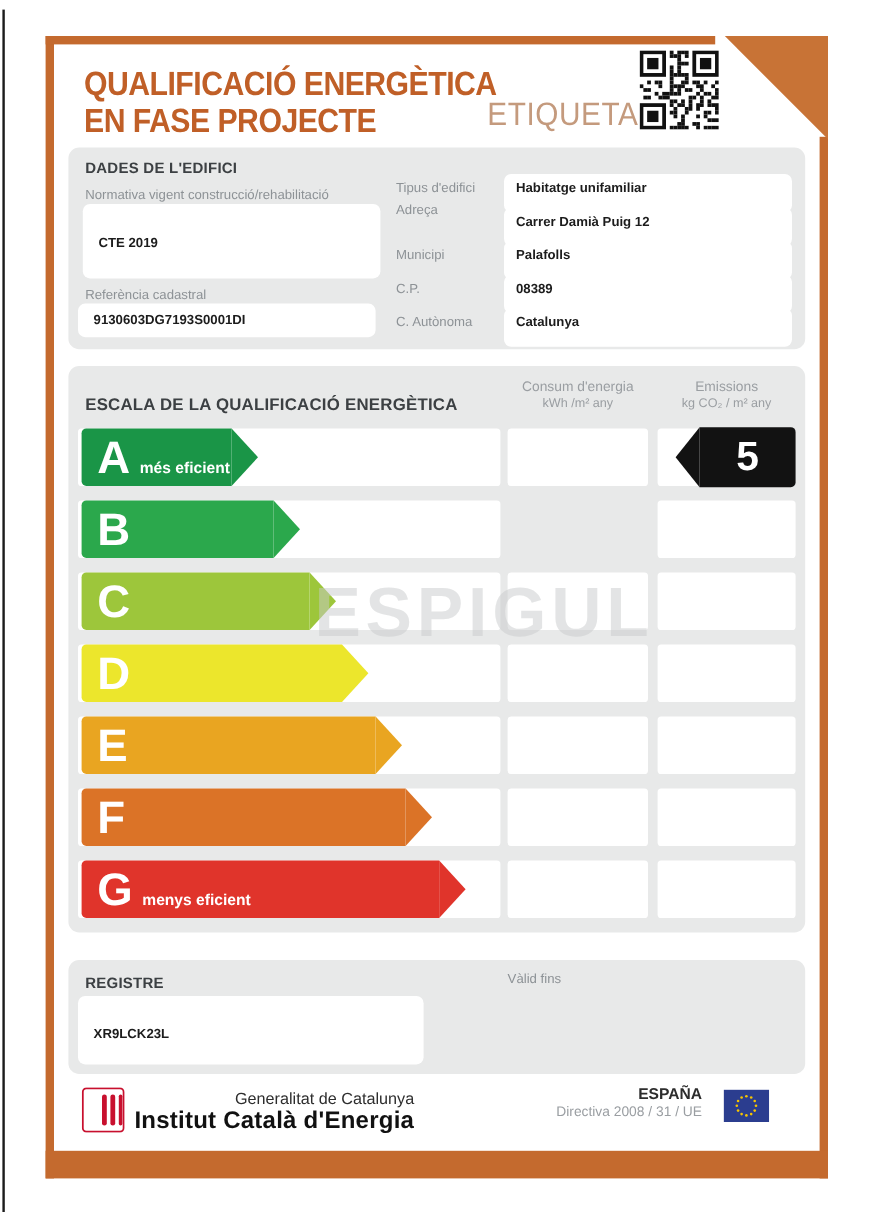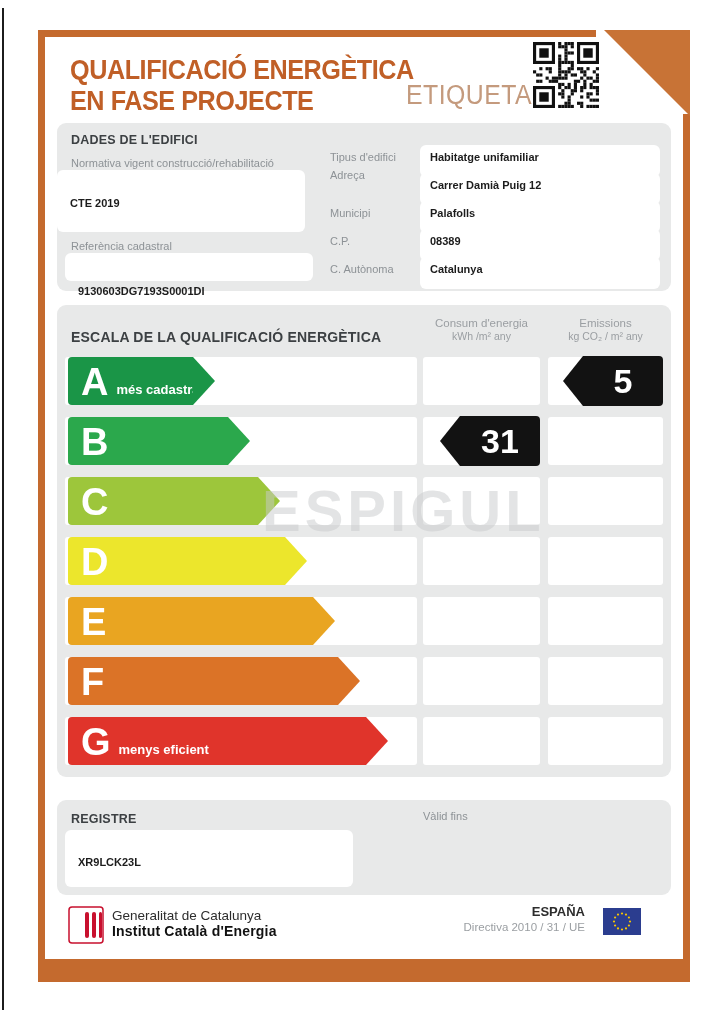--- a/index.html
+++ b/index.html
@@ -25,25 +25,25 @@
   .panel-building { top:93px;  height:168px; }
   .panel-scale    { top:275px; height:472px; }
   .panel-registre { top:770px; height:95px; }
   .sec-title { position:absolute; left:14px; color:#3c4043; font-weight:bold; font-size:12.5px; letter-spacing:0.2px; }
   .lbl { color:#8d9296; font-size:11px; }
   .wbox { position:absolute; background:#ffffff; border-radius:6px; }
   .val { color:#1c1c1c; font-weight:bold; font-size:11px; }
 
   
   .normativa-label { position:absolute; left:14px; top:34px; }
-  .normativa-box { left:0; top:47px; width:248px; height:62px; }
+  .normativa-box { left:12px; top:47px; width:248px; height:62px; }
   .normativa-box .val { position:absolute; left:13px; top:27px; }
   .cadastral-label { position:absolute; left:14px; top:117px; }
   .cadastral-box { left:8px; top:130px; width:248px; height:28px; }
-  .cadastral-box .val { position:absolute; left:13px; top:8px;margin-top:24px; }
+  .cadastral-box .val { position:absolute; left:13px; top:8px; }
   .bfield-label { position:absolute; left:273px; height:24px; line-height:24px; }
   .bfield-box { left:363px; width:240px; height:32px; }
   .bfield-box .val { position:absolute; left:10px; top:0; line-height:24px; }
 
   
   .scale-title { top:24px; font-size:14px; }
   .col-head { position:absolute; top:12px; text-align:center; color:#9a9ea2; }
   .col-head .ch1 { font-size:11.5px; }
   .col-head .ch2 { font-size:10.5px; margin-top:1px; }
   .col-head-consum { left:360px; width:129px; }
@@ -66,23 +66,23 @@
   
   .registre-title { top:12px; }
   .registre-box { left:8px; top:30px; width:288px; height:57px; }
   .registre-box .val { position:absolute; left:13px; top:26px; }
   .valid-label { position:absolute; left:366px; top:10px; }
   .valid-box { left:363px; top:26px; width:240px; height:26px; }
   .valid-box .val { position:absolute; left:10px; top:0; line-height:26px; }
 
   
   .gencat-logo { position:absolute; left:30px; top:876px; width:36px; height:38px; }
-  .org-text { position:absolute; left:74px; top:878px; }
+  .org-text { position:absolute; left:74px; top:878px;text-align:right; }
   .org-line1 { font-size:13.5px; color:#2d2d2d; }
-  .org-line2 { font-size:14px; font-weight:bold; color:#111111; letter-spacing:0.2px; }
+  .org-line2 { font-size:20px; font-weight:bold; color:#111111; letter-spacing:0.2px; }
   .footer-right { position:absolute; right:105px; top:874px; text-align:right; }
   .country { font-size:13px; font-weight:bold; color:#2d2d2d; }
   .directive { font-size:11.5px; color:#9a9ea2; margin-top:2px; white-space:nowrap; }
   .eu-flag { position:absolute; right:49px; top:878px; width:38px; height:27px; }
 </style>
 </head>
 <body>
 
 <div class="page">
   <div class="scan-line"></div>
@@ -274,46 +274,40 @@
       <div class="col-head col-head-emis">
         <div class="ch1">Emissions</div>
         <div class="ch2">kg CO₂ / m²  any</div>
       </div>
       <div id="scale-rows">
           <div class="scale-row" style="top: 52px;">
             <div class="cell bar-cell">
               <div class="band-arrow">
                 <div class="band-body" style="background: rgb(26, 149, 71); width: 125px;">
                   <span class="band-letter">A</span>
-                  <span class="band-note">més cadastral</span>
+                  <span class="band-note">més eficient</span>
                 </div>
                 <div class="band-tip" style="border-left: 22px solid rgb(26, 149, 71);"></div>
               </div>
             </div>
             <div class="cell consum-cell"></div>
             <div class="cell emis-cell">
               <div class="val-arrow">
                 <span class="val-tip" style="border-right: 20px solid rgb(18, 18, 18);"></span>
                 <span class="val-body" style="background: rgb(18, 18, 18);">5</span>
               </div>
             </div>
           </div>
           <div class="scale-row" style="top: 112px;">
             <div class="cell bar-cell">
               <div class="band-arrow">
                 <div class="band-body" style="background: rgb(43, 168, 76); width: 160px;">
                   <span class="band-letter">B</span>
                 </div>
                 <div class="band-tip" style="border-left: 22px solid rgb(43, 168, 76);"></div>
-              </div>
-            </div>
-            <div class="cell consum-cell">
-              <div class="val-arrow">
-                <span class="val-tip" style="border-right: 20px solid rgb(18, 18, 18);"></span>
-                <span class="val-body" style="background: rgb(18, 18, 18);">31</span>
               </div>
             </div>
             <div class="cell emis-cell"></div>
           </div>
           <div class="scale-row" style="top: 172px;">
             <div class="cell bar-cell">
               <div class="band-arrow">
                 <div class="band-body" style="background: rgb(157, 198, 59); width: 190px;">
                   <span class="band-letter">C</span>
                 </div>
@@ -390,21 +384,21 @@
       <rect x="17" y="6" width="4" height="26" rx="2" fill="#c8102e"></rect>
       <rect x="24" y="6" width="4" height="26" rx="2" fill="#c8102e"></rect>
       <rect x="31" y="6" width="3" height="26" rx="1.5" fill="#c8102e"></rect>
     </svg>
     <div class="org-text">
       <div class="org-line1">Generalitat de Catalunya</div>
       <div class="org-line2">Institut Català d'Energia</div>
     </div>
     <div class="footer-right">
       <div class="country">ESPAÑA</div>
-      <div class="directive">Directiva 2010 / 31 / UE</div>
+      <div class="directive">Directiva 2008 / 31 / UE</div>
     </div>
     <svg class="eu-flag" id="eu-flag" viewBox="0 0 38 27">
       <rect width="38" height="27" fill="#2b3d8f"></rect>
     <circle cx="19" cy="5.5" r="1.1" fill="#f7c500"></circle>
         <circle cx="23" cy="6.57179676972449" r="1.1" fill="#f7c500"></circle>
         <circle cx="25.928203230275507" cy="9.5" r="1.1" fill="#f7c500"></circle>
         <circle cx="27" cy="13.5" r="1.1" fill="#f7c500"></circle>
         <circle cx="25.92820323027551" cy="17.5" r="1.1" fill="#f7c500"></circle>
         <circle cx="23" cy="20.42820323027551" r="1.1" fill="#f7c500"></circle>
         <circle cx="19" cy="21.5" r="1.1" fill="#f7c500"></circle>

